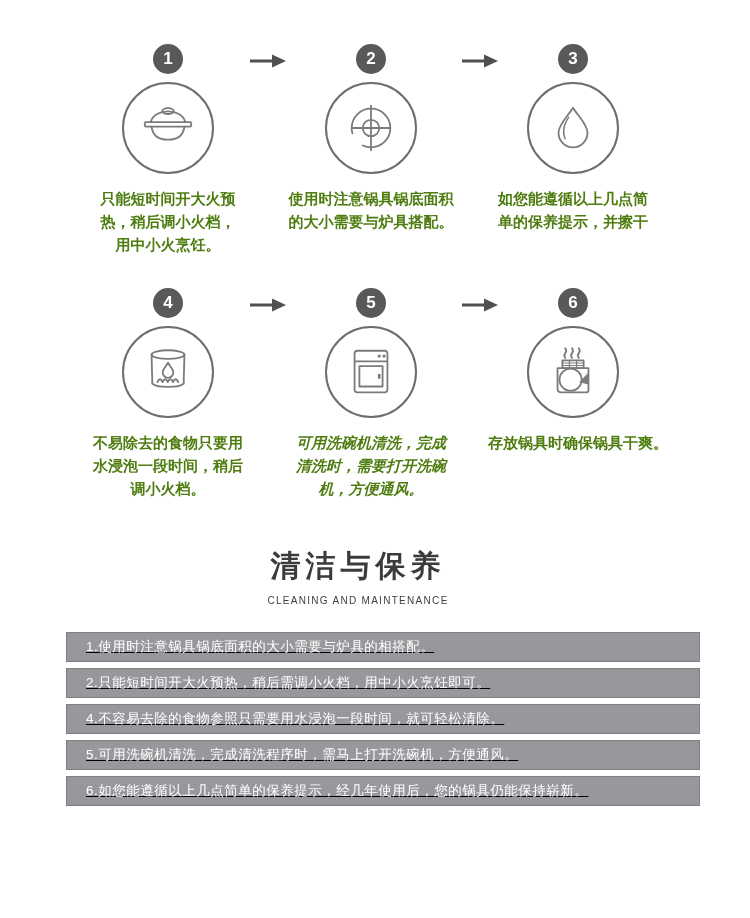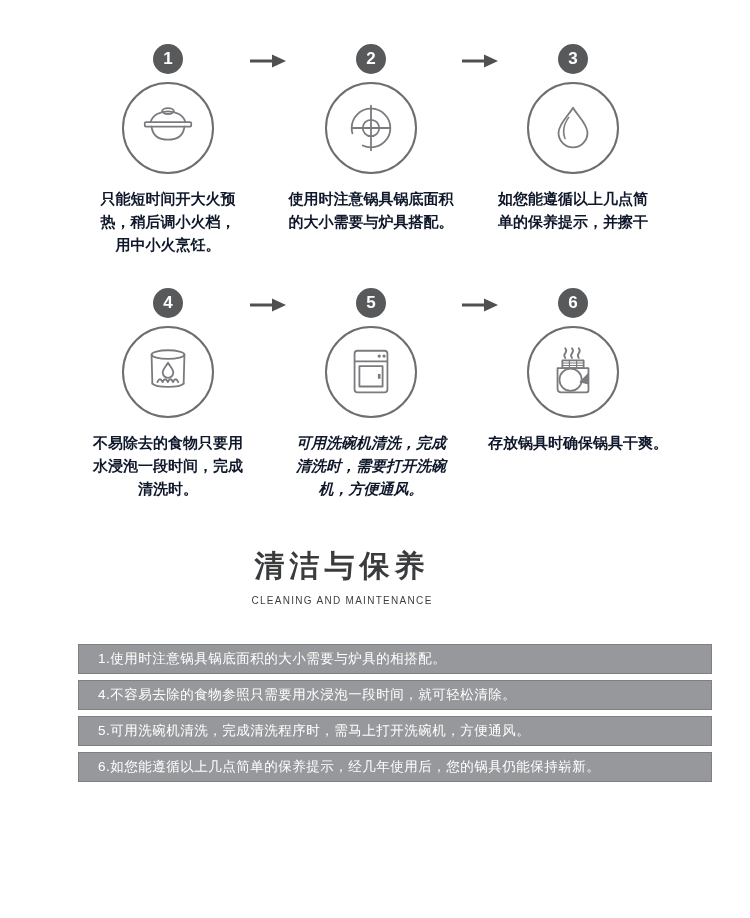--- a/index.html
+++ b/index.html
@@ -16,33 +16,33 @@
     color:#ffffff; font-size:17px; font-weight:bold; line-height:30px; text-align:center;
   }
   .circle {
     margin-top:8px; width:88px; height:88px; border:2.5px solid #6d6e71; border-radius:50%;
     display:flex; align-items:center; justify-content:center; background:#ffffff;
   }
   .icon { color:#7a7b7e; display:block; }
   .icon * { vector-effect:non-scaling-stroke; }
   .caption {
     margin:13px auto 0; font-size:15px; line-height:23px; font-weight:600;
-    color:#0f172a; text-align:center;
+    color:#4d7c0f; text-align:center;
   }
   .w1 { width:148px; } .w2 { width:174px; } .w3 { width:158px; }
   .w4 { width:158px; } .w5 { width:158px;font-style:italic; } .w6 { width:220px; }
   .arrow { position:absolute; width:36px; height:14px; color:#4f5052; }
   .a1 { left:250px; top:54px; } .a2 { left:462px; top:54px; }
   .a3 { left:250px; top:298px; } .a4 { left:462px; top:298px; }
   
-  .title-block { position:absolute; top:546px; left:0; width:684px; text-align:center; }
+  .title-block { position:absolute; top:546px; left:16px; width:684px; text-align:center; }
   .title-zh { margin:0; font-size:30px; font-weight:600; letter-spacing:5px; color:#3a3b3d; }
   .title-en { margin:8px 0 0; font-size:10px; font-weight:500; letter-spacing:1.3px; color:#3d3e40; }
   
-  .tips { position:absolute; top:628px; left:62px; width:634px; list-style:none; margin:16px; padding:0; }
+  .tips { position:absolute; top:628px; left:62px; width:634px; list-style:none; margin:4px; padding:0;text-decoration:underline; }
   .tip {
     box-sizing:border-box; height:30px; margin-bottom:6px;
     background:#97989b; border:1px solid #7e8083;
     color:#ffffff; font-size:13.5px; line-height:27px; padding-left:19px; letter-spacing:0.5px;
     white-space:nowrap; overflow:hidden;
   }
 </style>
 </head>
 <body>
 
@@ -90,21 +90,21 @@
     <div class="circle">
       <svg class="icon" width="58" height="58" viewBox="0 0 60 60" fill="none" stroke="currentColor" stroke-width="1.8" stroke-linecap="round" stroke-linejoin="round">
         <ellipse cx="30" cy="12" rx="17" ry="4.5"></ellipse>
         <path d="M13,12 L13.8,42"></path>
         <path d="M47,12 L46.2,42"></path>
         <path d="M13.8,42 C18,46.5 42,46.5 46.2,42"></path>
         <path d="M30,20.5 C28,24 24.5,27.5 24.5,30.5 A5.5,5.5 0 0 0 35.5,30.5 C35.5,27.5 32,24 30,20.5 Z"></path>
         <path d="M19,40.5 q2.7,-6 5.4,0 q2.7,-6 5.4,0 q2.7,-6 5.4,0 q2.7,-6 5.4,0"></path>
       </svg>
     </div>
-    <p class="caption w4">不易除去的食物只要用水浸泡一段时间，完成清洗时。</p>
+    <p class="caption w4">不易除去的食物只要用水浸泡一段时间，稍后调小火档。</p>
   </div>
 
   <div class="step row2 c2">
     <div class="badge">5</div>
     <div class="circle">
       <svg class="icon" width="58" height="58" viewBox="0 0 60 60" fill="none" stroke="currentColor" stroke-width="1.8" stroke-linejoin="round">
         <rect x="13" y="8" width="34" height="43" rx="3"></rect>
         <line x1="13" y1="19" x2="47" y2="19"></line>
         <circle cx="38.5" cy="13.5" r="1.7" fill="currentColor" stroke="none"></circle>
         <circle cx="43.5" cy="13.5" r="1.7" fill="currentColor" stroke="none"></circle>
@@ -152,18 +152,19 @@
     <polygon points="22,0.5 36,7 22,13.5" fill="currentColor"></polygon>
   </svg>
 
   <header class="title-block">
     <h1 class="title-zh">清洁与保养</h1>
     <h2 class="title-en">CLEANING AND MAINTENANCE</h2>
   </header>
 
   <ul class="tips">
     <li class="tip">1.使用时注意锅具锅底面积的大小需要与炉具的相搭配。</li>
+    <li class="tip">2.只能短时间开大火预热，稍后需调小火档，用中小火烹饪即可。</li>
     <li class="tip">4.不容易去除的食物参照只需要用水浸泡一段时间，就可轻松清除。</li>
     <li class="tip">5.可用洗碗机清洗，完成清洗程序时，需马上打开洗碗机，方便通风。</li>
     <li class="tip">6.如您能遵循以上几点简单的保养提示，经几年使用后，您的锅具仍能保持崭新。</li>
   </ul>
 
 </div>
 
 </body></html>

